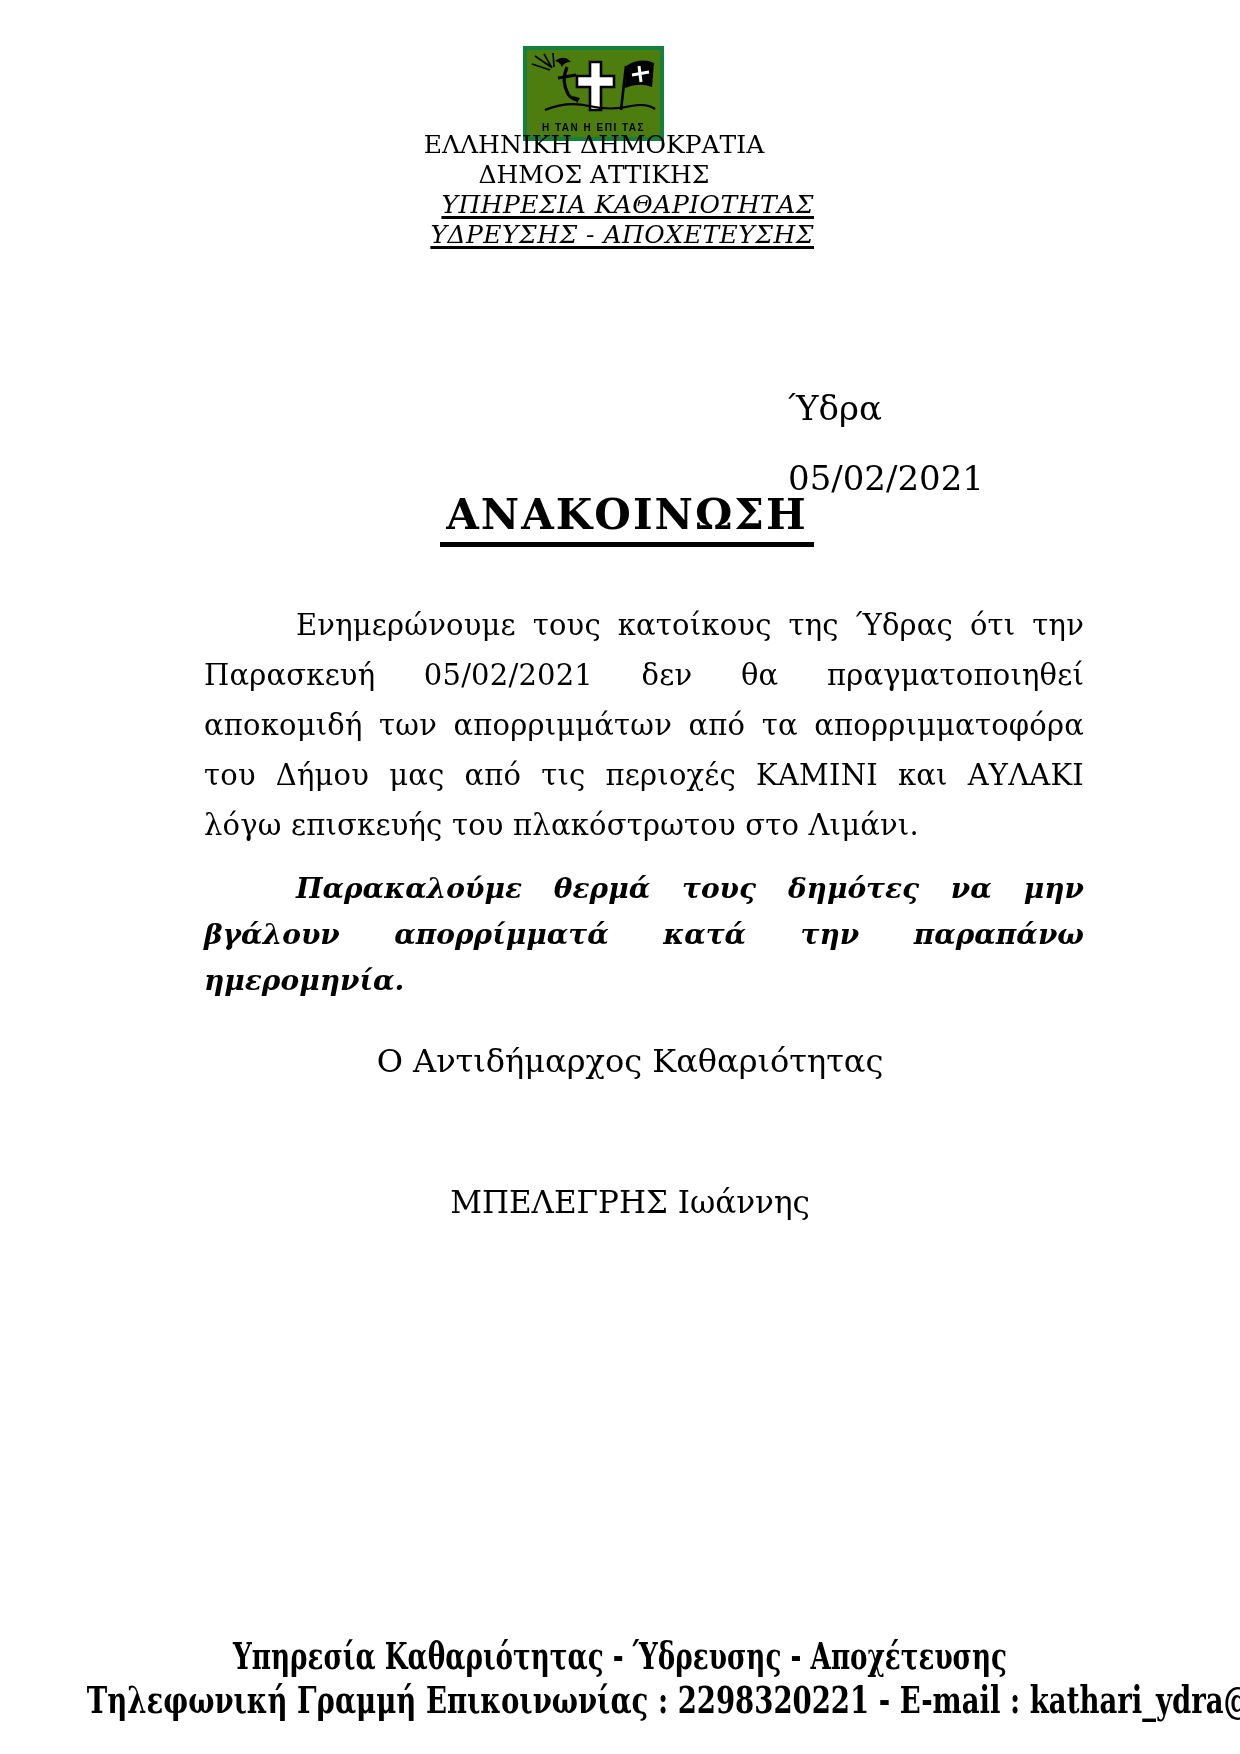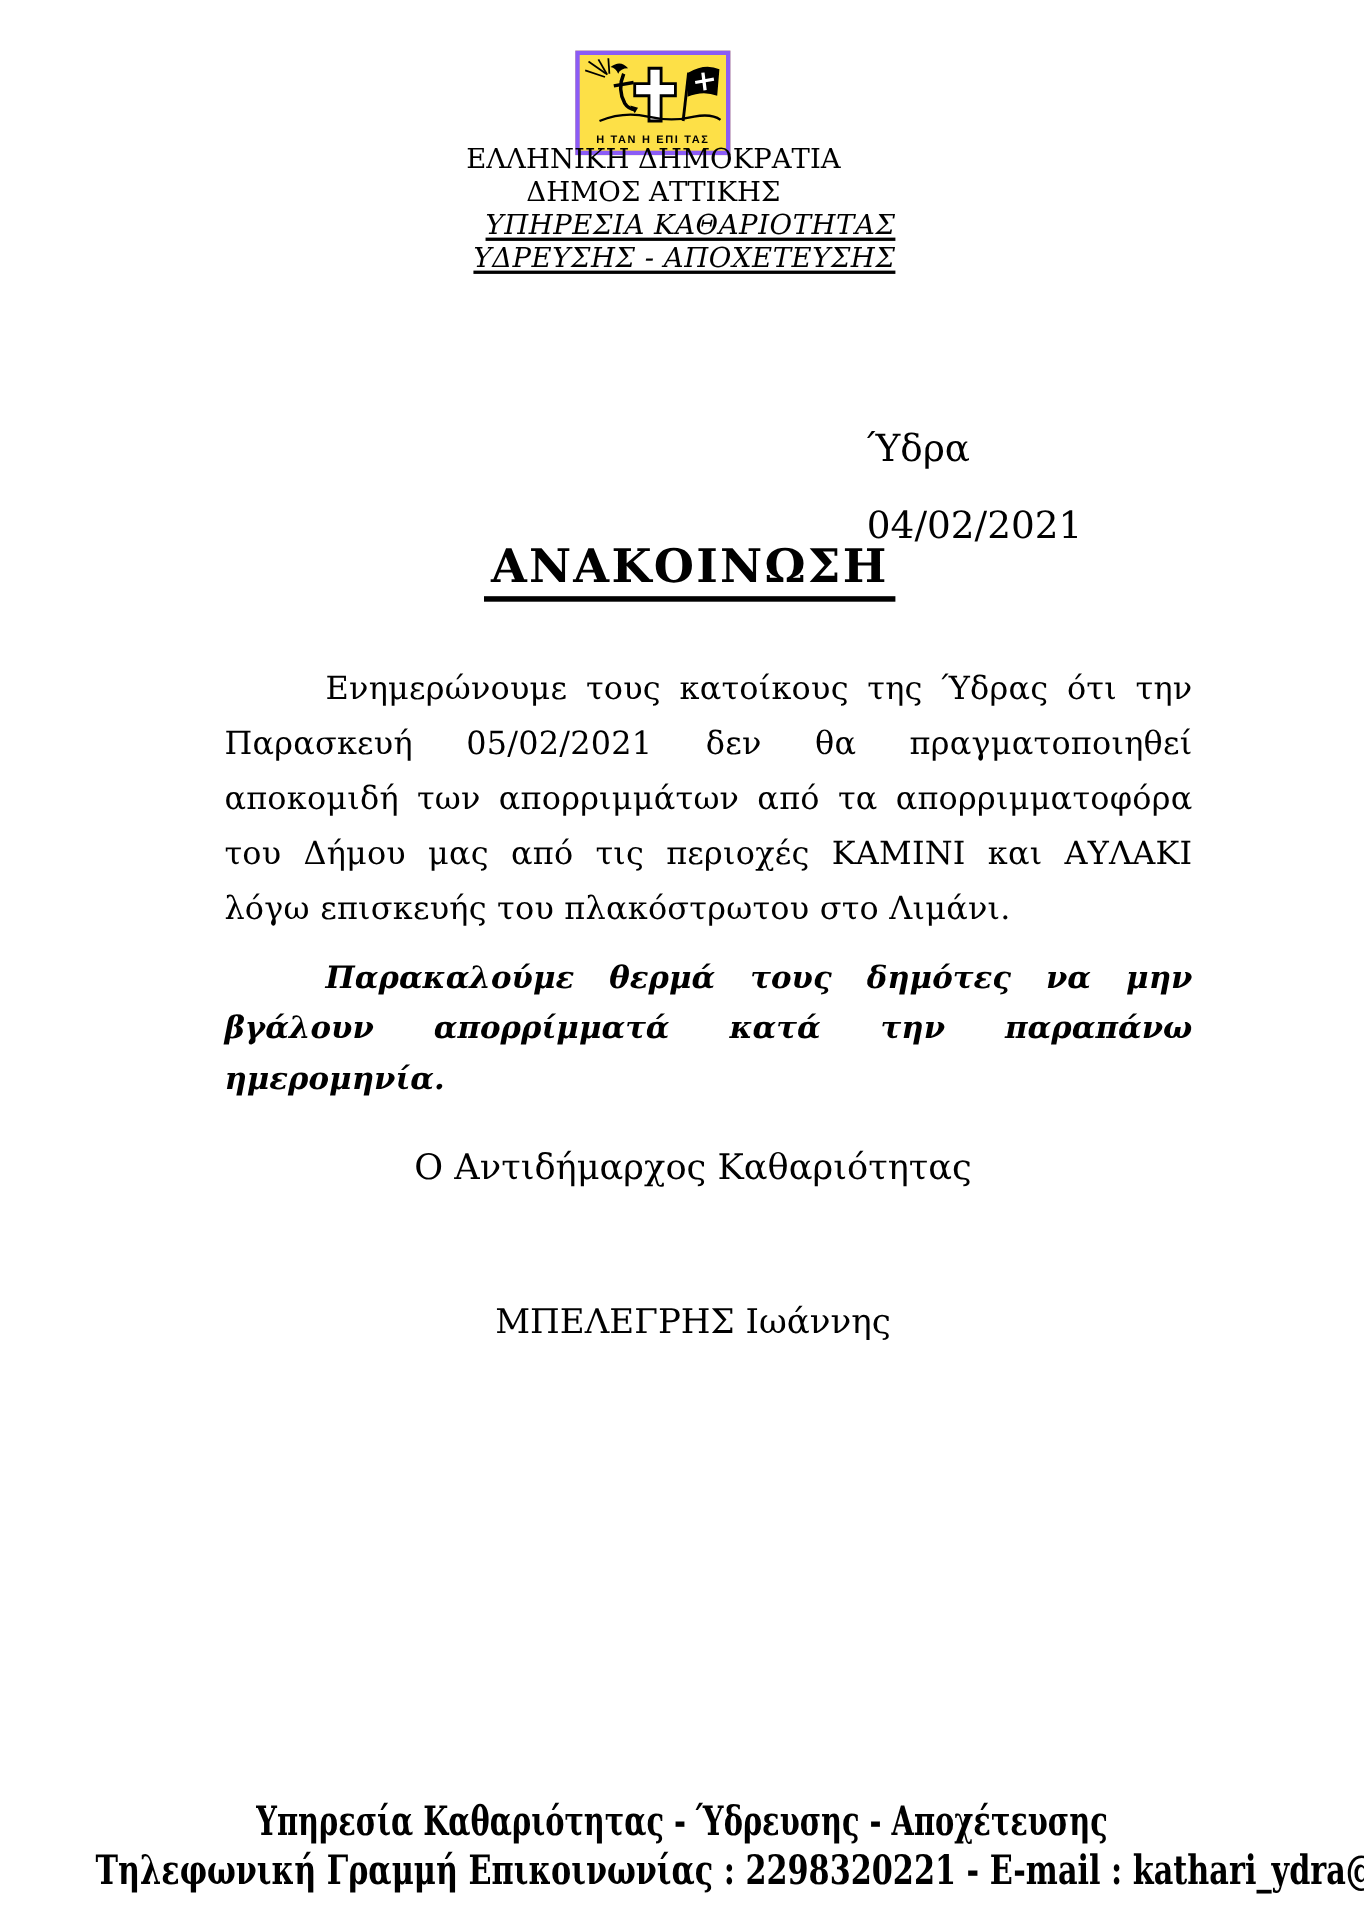--- a/index.html
+++ b/index.html
@@ -11,22 +11,22 @@
     background:#ffffff;
     color:#000;
     font-family:"DejaVu Serif", serif;
     overflow:hidden;
   }
 
   
   .logo-box {
     position:absolute; left:523px; top:46px;
     width:141px; height:95px;
-    border:4px solid #8b5cf6;
-    background:#fde047;
+    border:4px solid #15803d;
+    background:#4d7c0f;
     display:flex; flex-direction:column; align-items:center; justify-content:flex-end;
     padding:2px 2px 3px 2px;
   }
   .logo-box svg { position:absolute; top:2px; left:2px; }
   .emblem-motto {
     position:relative;
     font-family:"Liberation Sans", sans-serif;
     font-weight:bold;
     font-size:10px;
     letter-spacing:1.5px;
@@ -162,21 +162,21 @@
 
   <div class="gov-header">
     <div>ΕΛΛΗΝΙΚΗ ΔΗΜΟΚΡΑΤΙΑ</div>
     <div>ΔΗΜΟΣ ΑΤΤΙΚΗΣ</div>
     <div class="svc">ΥΠΗΡΕΣΙΑ ΚΑΘΑΡΙΟΤΗΤΑΣ</div>
     <div class="svc">ΥΔΡΕΥΣΗΣ - ΑΠΟΧΕΤΕΥΣΗΣ</div>
   </div>
 
   <div class="dateline">
     <span>Ύδρα</span>
-    <span>04/02/2021</span>
+    <span>05/02/2021</span>
   </div>
 
   <div class="doc-title-wrap">
     <span class="doc-title">ΑΝΑΚΟΙΝΩΣΗ</span>
   </div>
 
   <div class="body-block">
     <p class="para1">Ενημερώνουμε τους κατοίκους της Ύδρας ότι την Παρασκευή 05/02/2021 δεν θα πραγματοποιηθεί αποκομιδή των απορριμμάτων από τα απορριμματοφόρα του Δήμου μας από τις περιοχές ΚΑΜΙΝΙ και ΑΥΛΑΚΙ λόγω επισκευής του πλακόστρωτου στο Λιμάνι.</p>
     <p class="para2">Παρακαλούμε θερμά τους δημότες να μην βγάλουν απορρίμματά κατά την παραπάνω ημερομηνία.</p>
   </div>

